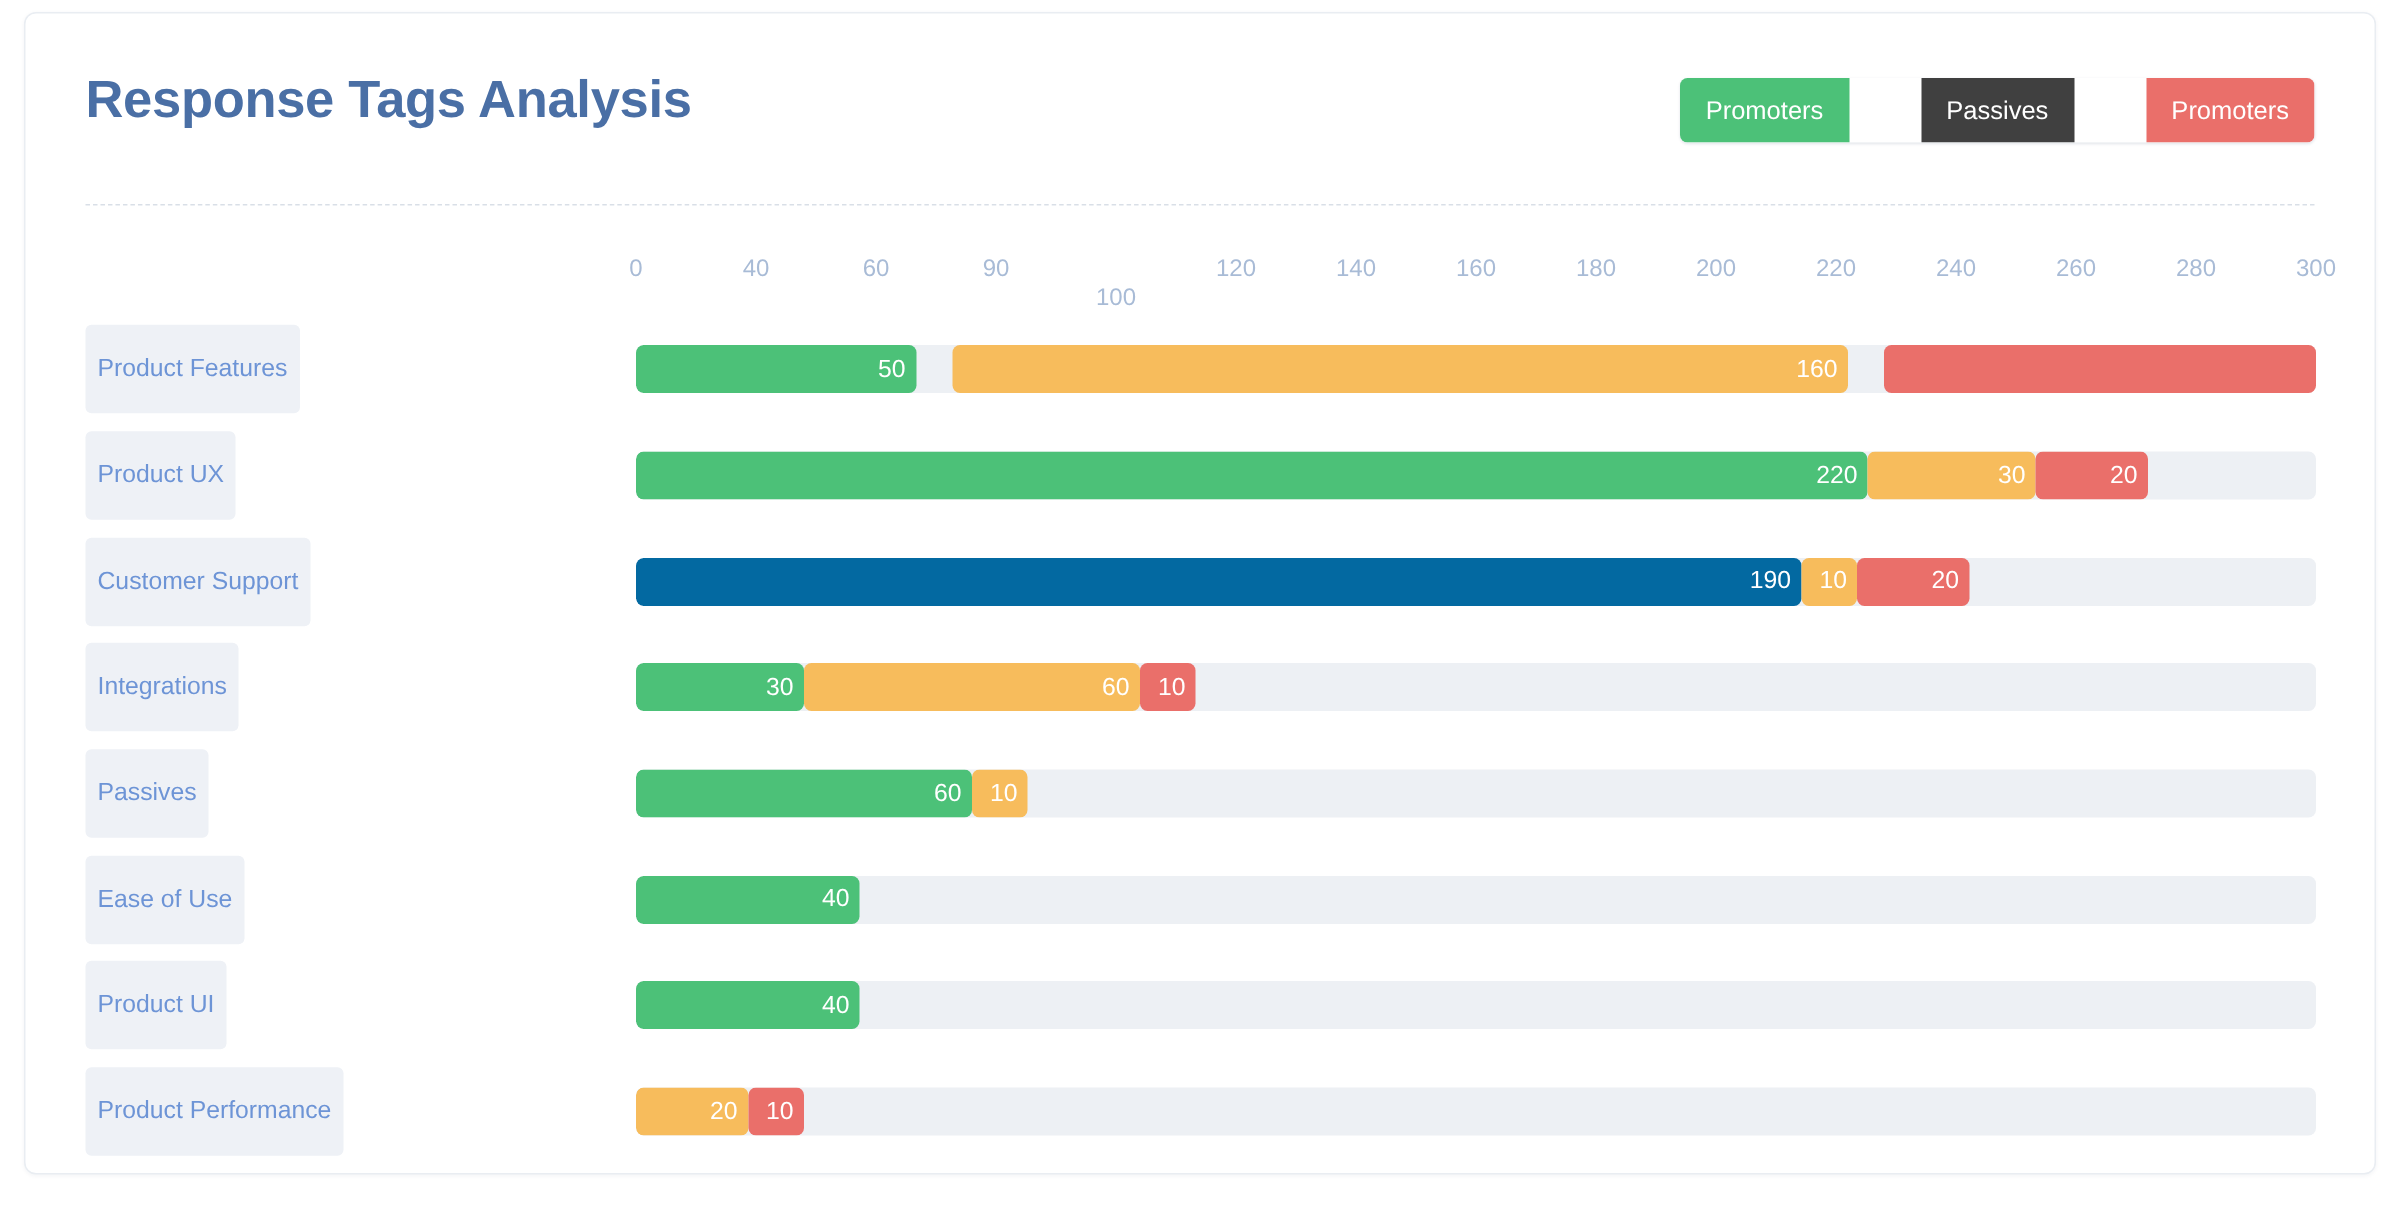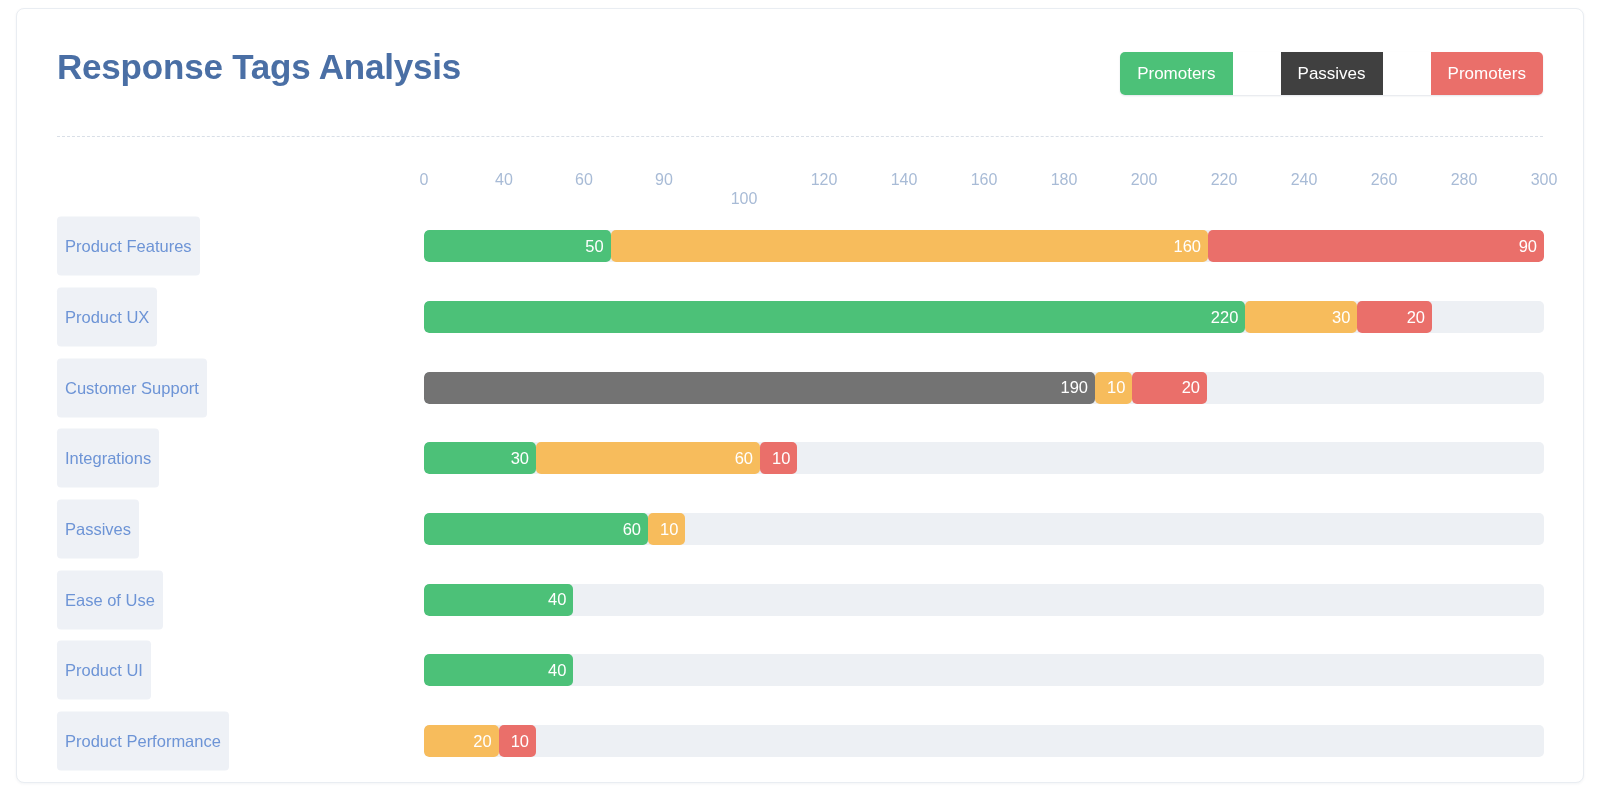--- a/index.html
+++ b/index.html
@@ -185,38 +185,38 @@
         <span class="tick" style="left: 64.2857%;">200</span>
         <span class="tick" style="left: 71.4286%;">220</span>
         <span class="tick" style="left: 78.5714%;">240</span>
         <span class="tick" style="left: 85.7143%;">260</span>
         <span class="tick" style="left: 92.8571%;">280</span>
         <span class="tick" style="left: 100%;">300</span>
       </div>
     <div class="rows">
         <div class="row">
           <div class="row-label">Product Features</div>
-          <div class="track" style="background: rgb(237, 240, 244);">
+          <div class="track" style="background: rgb(237, 240, 244); gap: 24px;">
             <div class="seg" style="width: 186.667px; background: rgb(76, 193, 120);">50</div>
             <div class="seg" style="width: 597.333px; background: rgb(247, 188, 92);">160</div>
             <div class="seg" style="width: 336px; background: rgb(234, 111, 106);">90</div>
           </div>
         </div>
         <div class="row">
           <div class="row-label">Product UX</div>
           <div class="track" style="background: rgb(237, 240, 244);">
             <div class="seg" style="width: 821.333px; background: rgb(76, 193, 120);">220</div>
             <div class="seg" style="width: 112px; background: rgb(247, 188, 92);">30</div>
             <div class="seg" style="width: 74.6667px; background: rgb(234, 111, 106);">20</div>
           </div>
         </div>
         <div class="row">
           <div class="row-label">Customer Support</div>
           <div class="track" style="background: rgb(237, 240, 244);">
-            <div class="seg" style="width: 671px; background: #737373;">190</div>
+            <div class="seg" style="width: 777px; background: #0369a1;">190</div>
             <div class="seg" style="width: 37.3333px; background: rgb(247, 188, 92);">10</div>
             <div class="seg" style="width: 74.6667px; background: rgb(234, 111, 106);">20</div>
           </div>
         </div>
         <div class="row">
           <div class="row-label">Integrations</div>
           <div class="track" style="background: rgb(237, 240, 244);">
             <div class="seg" style="width: 112px; background: rgb(76, 193, 120);">30</div>
             <div class="seg" style="width: 224px; background: rgb(247, 188, 92);">60</div>
             <div class="seg" style="width: 37.3333px; background: rgb(234, 111, 106);">10</div>

